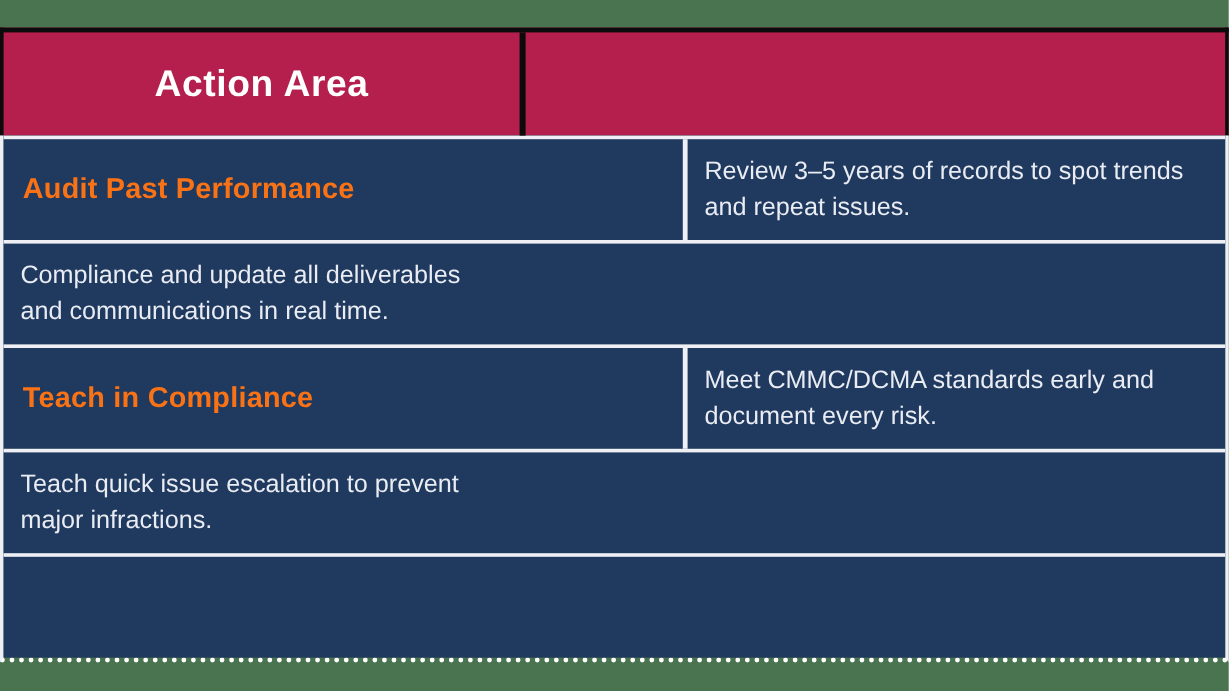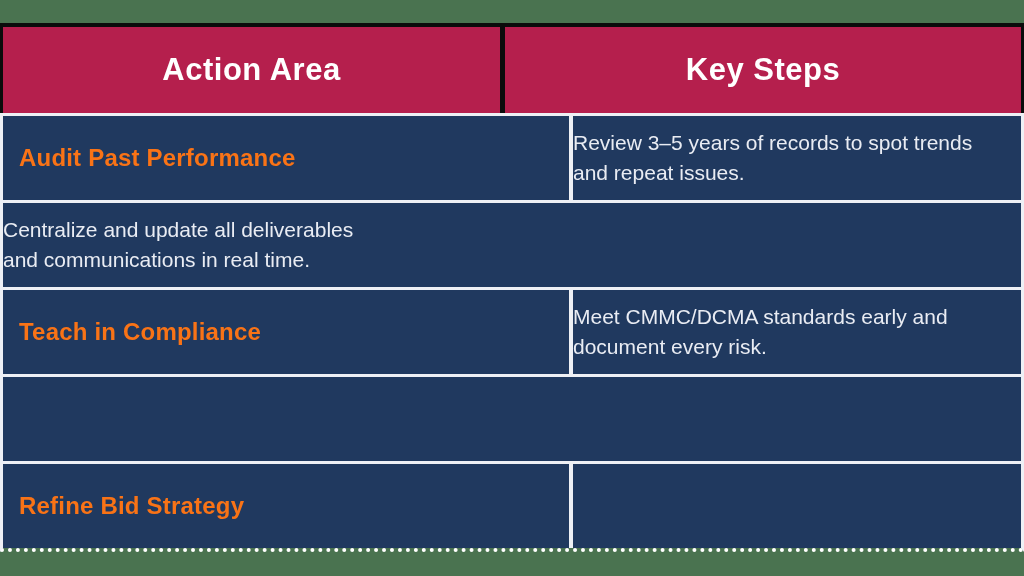--- a/index.html
+++ b/index.html
@@ -32,21 +32,21 @@
   .header-cell {
     display: flex;
     align-items: center;
     justify-content: center;
     color: #ffffff;
     font-size: 31px;
     font-weight: 700;
     letter-spacing: 0.5px;
   }
   .header-cell.col-a {
-    width: 502px;
+    width: 435px;
     border-right: 5px solid #0b0b0b;
     text-align: center;
   }
   .header-cell.col-b { flex: 1; }
 
   
   .table-body {
     border-left: 3px solid #eef0f5;
     border-right: 3px solid #eef0f5;
     border-bottom: 4px dotted #ffffff;
@@ -66,59 +66,60 @@
     padding-right: 10px;
     color: #f97316;
     font-size: 24px;
     font-weight: 700;
     letter-spacing: 0.2px;
   }
   .cell-steps {
     flex: 1;
     display: flex;
     align-items: center;
+    padding-left: 14px;
     padding-right: 20px;
     color: #e9ecf3;
     font-size: 21px;
     font-weight: 400;
     line-height: 1.43;
     white-space: pre-line;
   }
 </style>
 </head>
 <body>
 
 <div class="page">
   <div class="action-table">
 
     <div class="header-row">
       <div class="header-cell col-a">Action Area</div>
-      <div class="header-cell col-b">Key Steps</div>
     </div>
 
     <div class="table-body">
   <div class="table-row">
     <div class="cell-area">Audit Past Performance</div>
     <div class="cell-steps">Review 3–5 years of records to spot trends
 and repeat issues.</div>
   </div>
 
   <div class="table-row">
-    <div class="cell-steps">Centralize and update all deliverables
+    <div class="cell-steps">Compliance and update all deliverables
 and communications in real time.</div>
   </div>
 
   <div class="table-row">
     <div class="cell-area">Teach in Compliance</div>
     <div class="cell-steps">Meet CMMC/DCMA standards early and
 document every risk.</div>
   </div>
 
   <div class="table-row">
+    <div class="cell-steps">Teach quick issue escalation to prevent
+major infractions.</div>
   </div>
 
   <div class="table-row">
-    <div class="cell-area">Refine Bid Strategy</div>
   </div>
 </div>
 
   </div>
 </div>
 
 </body></html>

